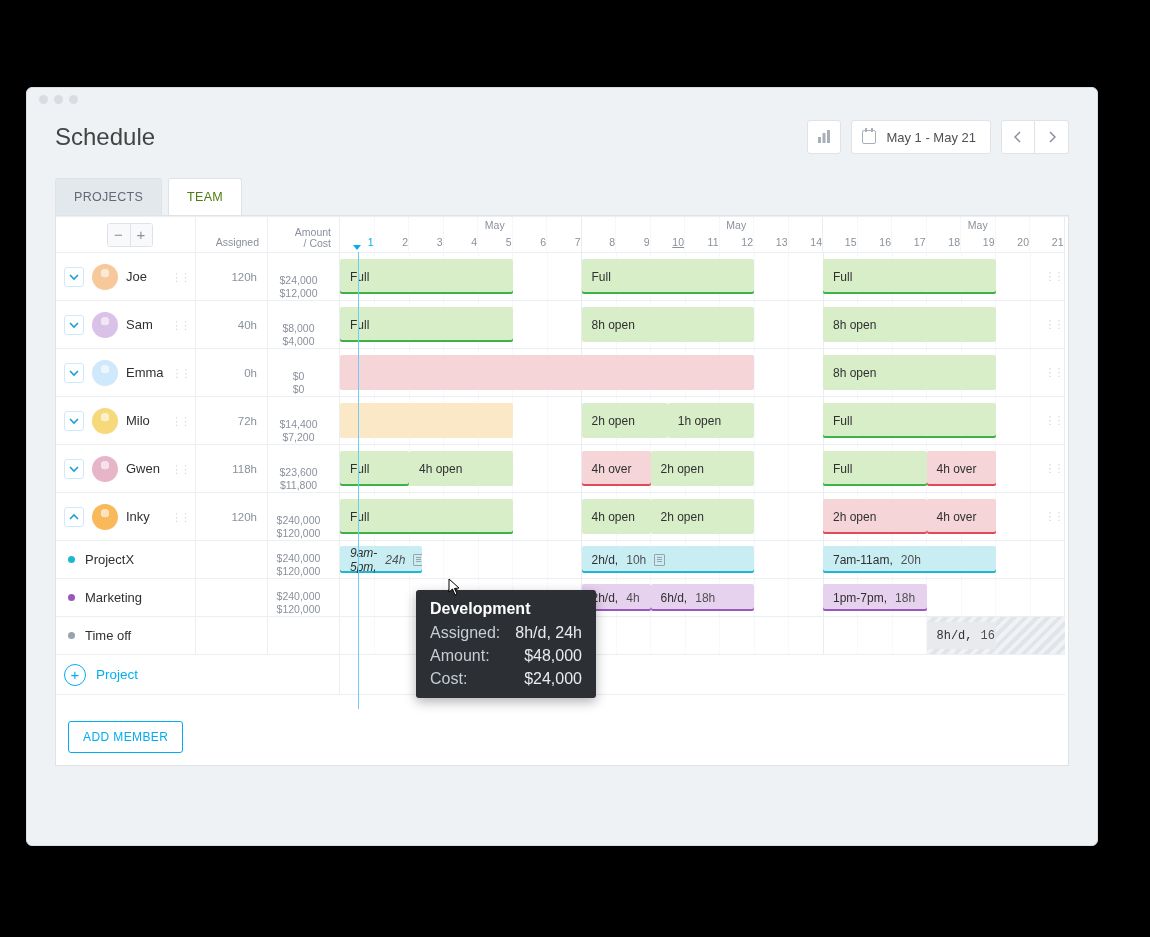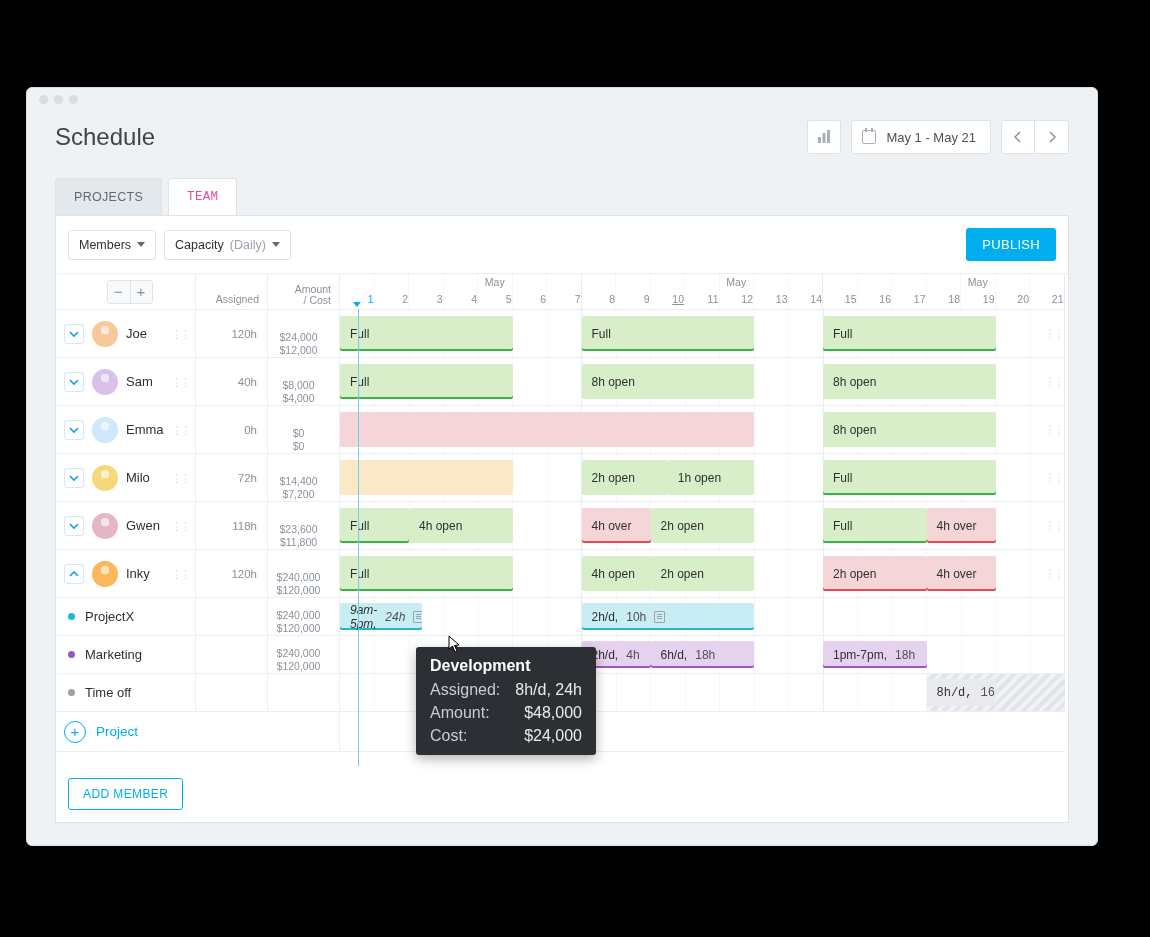--- a/index.html
+++ b/index.html
@@ -27,21 +27,21 @@
   }
   .iconbox { width:34px; }
   .datebox { padding: 0 14px 0 10px; gap:10px; color:#505050; }
   .navgroup { display:flex; }
   .navarrow { width:34px; border-radius:0; }
   .navarrow:first-child{border-radius:3px 0 0 3px}
   .navarrow:last-child{border-left:none;border-radius:0 3px 3px 0}
 
   .tabs-row { margin-top: 24px; padding: 0 28px; display:flex; gap:0; }
   .tab { padding: 11px 18px; font-size:12.5px; letter-spacing:.3px; color:#606a76; background:#e3e8ec; border:1px solid #dfe3e8; border-bottom:none; border-radius:3px 3px 0 0;}
-  .tab.active { background:#fff; color:#ec4899;font-family:Liberation Mono, monospace; }
+  .tab.active { background:#fff; color:#4d7c0f; }
   .tab + .tab { margin-left: 6px; }
 
   .panel { margin: 0 28px 20px 28px; background:#fff; border:1px solid #dfe3e8; border-top:1px solid #dfe3e8; }
 
   .toolbar { display:flex; justify-content:space-between; align-items:center; padding:12px 12px 12px 12px; }
   .filters { display:flex; gap:8px; }
   .dropdown { border:1px solid #dfe3e8; border-radius:3px; padding:7px 10px; display:flex; align-items:center; gap:6px; font-size:12.5px; color:#303030;}
   .dropdown .muted { color:#9aa2ac; }
   .caret { width:0;height:0;border-left:4px solid transparent;border-right:4px solid transparent;border-top:5px solid #606a76;}
   .publish { background:#00aef0; color:#fff; border:none; border-radius:3px; padding:9px 16px; font-size:13px; letter-spacing:.3px;}
@@ -162,34 +162,20 @@
       </div>
     </div>
   </div>
 
   <div class="tabs-row">
     <div class="tab">PROJECTS</div>
     <div class="tab active">TEAM</div>
   </div>
 
   <div class="panel">
-    <div class="toolbar">
-      <div class="filters">
-        <div class="dropdown">
-          <span>Members</span>
-          <span class="caret"></span>
-        </div>
-        <div class="dropdown">
-          <span>Capacity</span>
-          <span class="muted">(Daily)</span>
-          <span class="caret"></span>
-        </div>
-      </div>
-      <button class="publish">PUBLISH</button>
-    </div>
 
     <div class="grid-wrap">
       <div class="today-line" style="left:302px"></div>
       <div class="grid" id="grid">
           <div class="hdr-cell hdr-name-cell">
         <div class="plusminus">
           <div class="pm">−</div>
           <div class="pm">+</div>
         </div>
       </div>
@@ -616,20 +602,24 @@
               <div style="position:absolute;left:724px;top:0;bottom:0;border-right:1px solid #eaedf0;"></div>
               <div class="bar bg-cyan small" style="left:0px;width:82px;top:5px;bottom:5px;font-style:italic;">
                 <span>9am-5pm,</span> 
                 <span class="lighter">24h</span>
                 <span class="note-icon"></span>
               </div>
               <div class="bar bg-cyan small" style="left:241.5px;width:172.5px;top:5px;bottom:5px;">
                 <span>2h/d,</span> 
                 <span class="lighter">10h</span>
                 <span class="note-icon"></span>
+              </div>
+              <div class="bar bg-cyan small" style="left:483px;width:172.5px;top:5px;bottom:5px;">
+                <span>7am-11am,</span> 
+                <span class="lighter">20h</span>
               </div>
             </div></div>
           <div class="row sub-row"><div class="cell proj-name-cell">
         <span class="proj-bullet" style="background:#9a57c2"></span>
         <span>Marketing</span>
       </div><div class="cell assigned-cell"></div><div class="cell amount-cell">
               <span>$240,000</span>
               <span>$120,000</span>
             </div><div class="cell" style="grid-column: span 21; position:relative; padding:0; border-right:none;">
               <div style="position:absolute;left:34px;top:0;bottom:0;border-right:1px dotted #f0f2f5;"></div>

